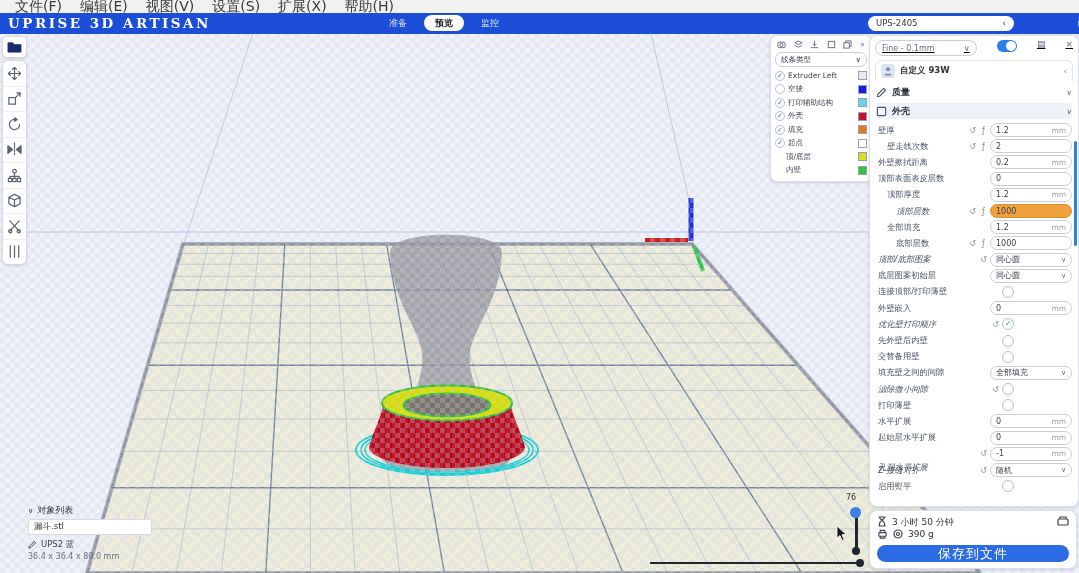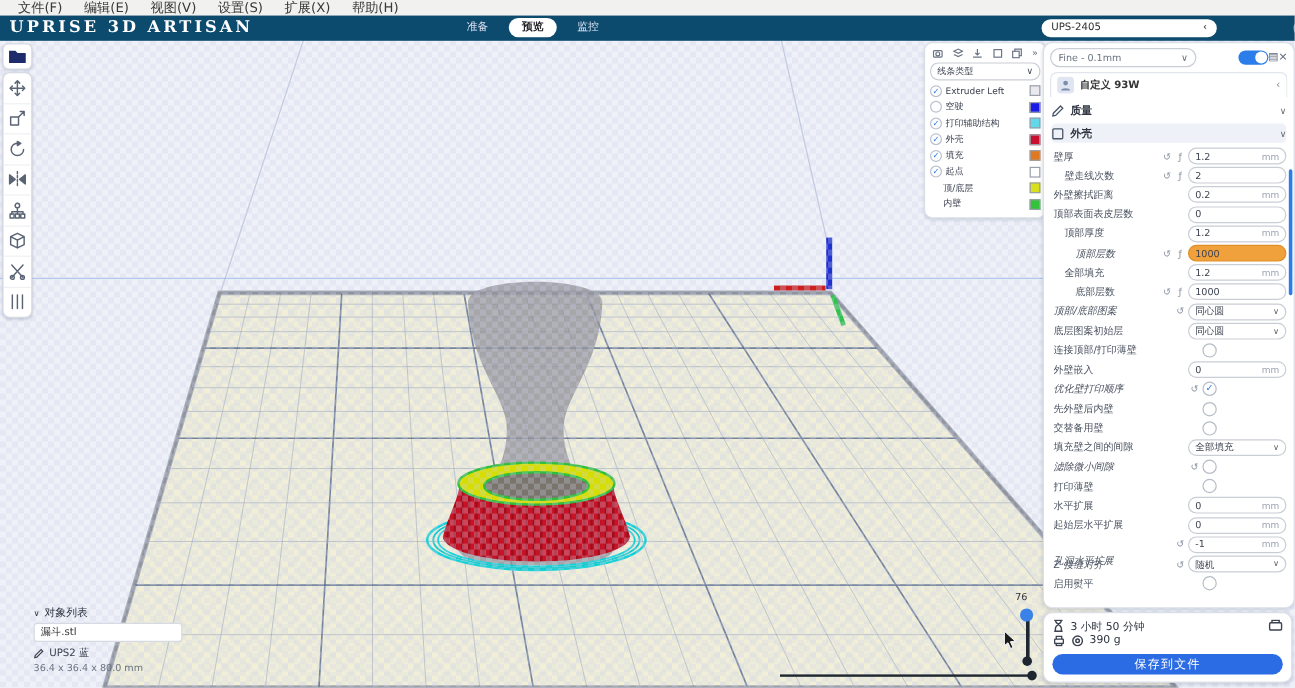--- a/index.html
+++ b/index.html
@@ -4,24 +4,24 @@
 <style>
   html,body{margin:0;padding:0;}
   body{
     width:1079px;height:573px;position:relative;overflow:hidden;
     font-family:"DejaVu Sans","Liberation Sans",sans-serif;
     background:#eef1f8;
   }
   
   #menubar{position:absolute;top:0;left:0;right:0;height:13px;background:#f1f1f0;
     border-bottom:1px solid #dcdcda;display:flex;align-items:center;padding-left:6px;
-    font-size:11px;color:#3a3a3a;z-index:6;}
+    font-size:14px;color:#3a3a3a;z-index:6;}
   .menu-item{padding:0 9px;cursor:default;}
   
-  #header{position:absolute;top:13px;left:0;right:0;height:21px;background:#0c4a6e;z-index:6;color:#fff;}
+  #header{position:absolute;top:13px;left:0;right:0;height:21px;background:#1d4ed8;z-index:6;color:#fff;}
   #app-title{position:absolute;left:8px;top:2px;font-family:"DejaVu Serif","Liberation Serif",serif;
     font-weight:bold;font-size:13.5px;letter-spacing:2.5px;}
   #stage-tabs{position:absolute;left:378px;top:2px;display:flex;gap:6px;}
   .tab{font-size:9px;color:#dfe2f2;padding:2.5px 11px;border-radius:9px;line-height:1.2;}
   .tab.active{background:#fff;color:#26262b;font-weight:bold;}
   #printer-pill{position:absolute;left:868px;top:2.5px;width:130px;height:15px;background:#fff;
     border-radius:8px;color:#333;font-size:8.5px;display:flex;align-items:center;padding:0 8px;justify-content:space-between;}
   #header-action{position:absolute;left:1078px;top:3px;height:13px;padding:0 10px;border:1px solid #cfd4ee;
     border-radius:8px;font-size:8.5px;color:#eef0fb;display:flex;align-items:center;}
   
@@ -46,21 +46,21 @@
   #scheme-select{height:13px;border:1px solid #c9cdd6;border-radius:7px;font-size:7.5px;color:#3c4250;
     display:flex;align-items:center;justify-content:space-between;padding:0 5px;margin-bottom:2px;}
   .lrow{display:flex;align-items:center;height:13.5px;font-size:7.5px;color:#3c4250;gap:3px;}
   .lcb{width:8px;height:8px;border:1px solid #bac0cb;border-radius:50%;font-size:7px;line-height:8px;text-align:center;color:#2b7de9;flex:none;}
   .lcb.nocb{border:none;}
   .llabel{flex:1;white-space:nowrap;overflow:hidden;}
   .lswatch{width:7px;height:7px;border:1px solid #9aa0ab;flex:none;}
   
   #settings{position:absolute;left:869px;top:35px;width:208px;height:470px;background:#fff;border:1px solid #dcdfe7;
     border-radius:8px;z-index:3;box-shadow:0 1px 3px rgba(30,40,80,.15);overflow:hidden;}
-  #sp-top{display:flex;align-items:center;gap:0;padding:4px 5px 2px 5px;}
+  #sp-top{display:flex;gap:20px;padding:4px 5px 2px 5px;text-decoration:underline;}
   #profile-select{width:108px;height:14px;border:1px solid #c9cdd6;border-radius:8px;font-size:8px;color:#6a7280;
     display:flex;align-items:center;justify-content:space-between;padding:0 6px;}
   #mode-toggle{width:25px;height:12px;border-radius:7px;background:#2b7de9;position:relative;margin-left:auto;}
   #mode-toggle .knob{position:absolute;right:1px;top:1px;width:10px;height:10px;border-radius:50%;background:#fff;}
   .sp-ic{font-size:9px;color:#5a6474;line-height:1;}
   #custom-tab{margin:2px 5px 0 5px;height:20px;border:1px solid #e2e5ec;border-bottom:none;border-radius:6px 6px 0 0;
     display:flex;align-items:center;gap:5px;padding:0 5px;}
   #avatar{width:14px;height:14px;border-radius:3px;background:#dfe6f2;display:flex;align-items:center;justify-content:center;}
   #custom-tab .name{font-size:8.5px;color:#333;font-weight:bold;flex:1;}
   #custom-tab .coll{font-size:9px;color:#888;}
@@ -85,21 +85,21 @@
   .fbox.warn{background:#f0a13c;border-color:#e08f28;}
   .cbox{width:70px;display:flex;}
   .cb{width:10px;height:10px;border:1px solid #b7bcc7;border-radius:50%;font-size:8px;line-height:10px;text-align:center;color:#2b7de9;}
   #sp-scrollbar{position:absolute;right:1.5px;top:105px;width:3px;height:105px;background:#2b7de9;border-radius:2px;}
   
   #summary{position:absolute;left:869px;top:510px;width:208px;height:59px;background:#fff;border:1px solid #dcdfe7;
     border-radius:8px;z-index:3;box-shadow:0 1px 3px rgba(30,40,80,.15);padding:5px 7px;box-sizing:border-box;}
   .sum-line{display:flex;align-items:flex-start;gap:5px;font-size:9px;color:#2c323c;height:13px;}
   .sum-line svg{stroke:#3c4250;fill:none;stroke-width:1.2;}
   #export-icon{margin-left:auto;}
-  #save-btn{margin-top:3px;width:100%;height:17px;background:#2b6be4;border-radius:9px;color:#fff;font-size:10px;
+  #save-btn{margin-top:3px;width:100%;height:17px;background:#2b6be4;border-radius:9px;color:#fff;font-size:13px;
     display:flex;align-items:center;justify-content:center;letter-spacing:1px;}
   
   #objectlist{position:absolute;left:28px;top:504px;z-index:3;font-size:9px;color:#2e3440;}
   #obj-toggle{display:flex;align-items:center;gap:4px;height:13px;}
   #obj-box{width:112px;height:14px;background:#fff;border:1px solid #d7dae2;border-radius:3px;display:flex;
     align-items:center;padding:0 5px;margin-top:2px;font-size:8.5px;color:#333;}
   #obj-sub{display:flex;align-items:center;gap:4px;height:13px;margin-top:3px;font-size:8.5px;color:#3c4250;}
   #obj-dims{font-size:8px;color:#6a7280;margin-top:1px;}
   
   #layer-label{position:absolute;left:846px;top:493px;font-size:8px;color:#333;z-index:3;}

